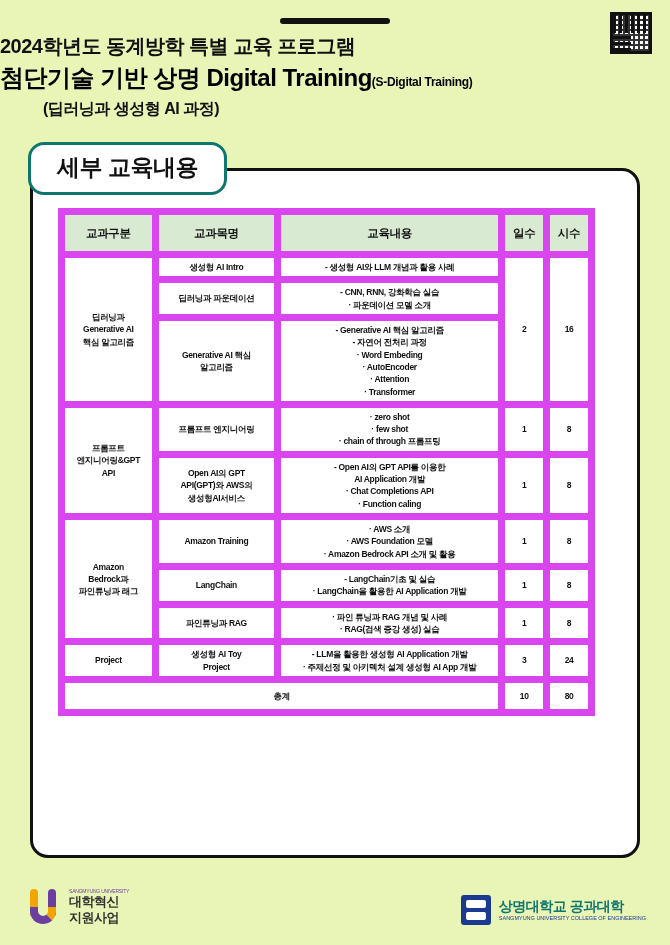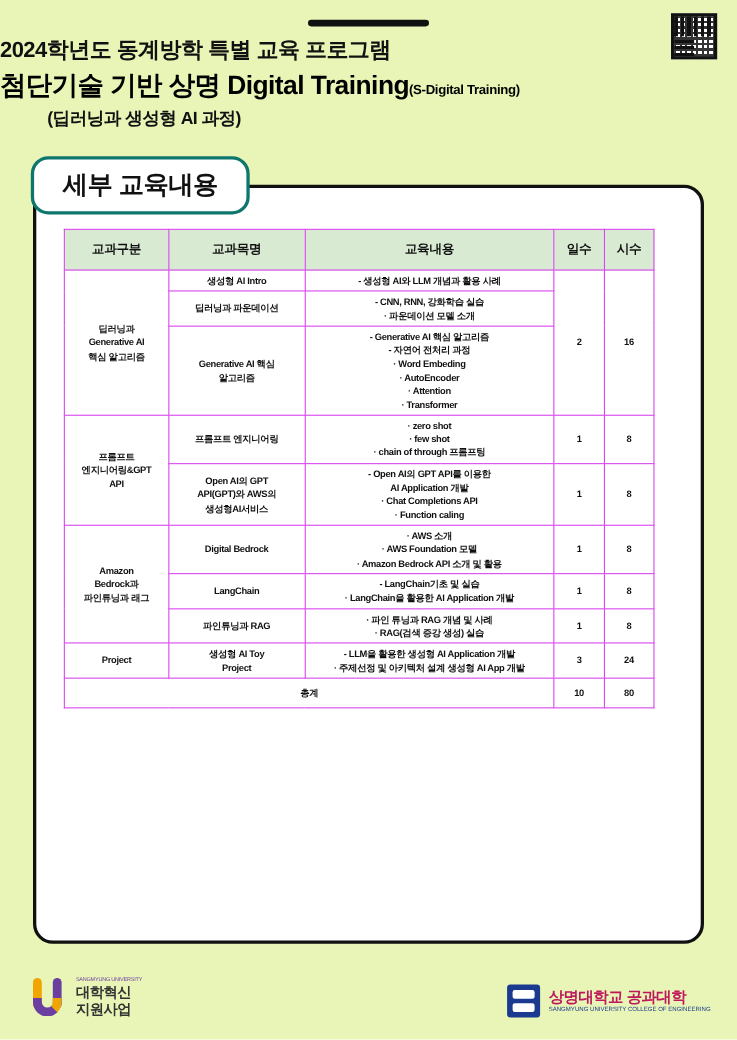--- a/index.html
+++ b/index.html
@@ -115,21 +115,21 @@
     position: absolute;
     left: 58px;
     top: 208px;
     width: 537px;
     border-collapse: collapse;
     background: #fff;
     table-layout: fixed;
   }
   table.curriculum th,
   table.curriculum td {
-    border: 1px solid #d946ef;
+    border: 7px solid #d946ef;
     text-align: center;
     vertical-align: middle;
     font-size: 8.5px;
     font-weight: bold;
     letter-spacing: -0.3px;
     padding: 3px 2px;
     line-height: 1.45;
   }
   table.curriculum thead th {
     background: #d9ead3;
@@ -249,21 +249,21 @@
     top: 17px;
     width: 20px;
     height: 8px;
     background: #fff;
     border-radius: 2px;
   }
   .footer-right-text { line-height: 1.25; }
   .fr-big {
     font-size: 14px;
     font-weight: bold;
-    color: #be185d;
+    color: #0f766e;
     letter-spacing: -0.5px;
   }
   .fr-small {
     font-size: 5.5px;
     color: #1a3a8f;
     letter-spacing: 0px;
   }
 </style>
 </head>
 <body>
@@ -348,21 +348,21 @@
           <div class="content-line">- Open AI의 GPT API를 이용한</div>
           <div class="content-line">AI Application 개발</div>
           <div class="content-line">· Chat Completions API</div>
           <div class="content-line">· Function caling</div>
         </td>
         <td class="num-cell">1</td>
         <td class="num-cell">8</td>
       </tr>
       <tr>
         <td class="group-cell" rowspan="3">Amazon<br>Bedrock과<br>파인튜닝과 래그</td>
-        <td class="subject-cell">Digital Bedrock</td>
+        <td class="subject-cell">Amazon Training</td>
         <td class="content-cell">
           <div class="content-line">· AWS 소개</div>
           <div class="content-line">· AWS Foundation 모델</div>
           <div class="content-line">· Amazon Bedrock API 소개 및 활용</div>
         </td>
         <td class="num-cell">1</td>
         <td class="num-cell">8</td>
       </tr>
       <tr>
         <td class="subject-cell">LangChain</td>

